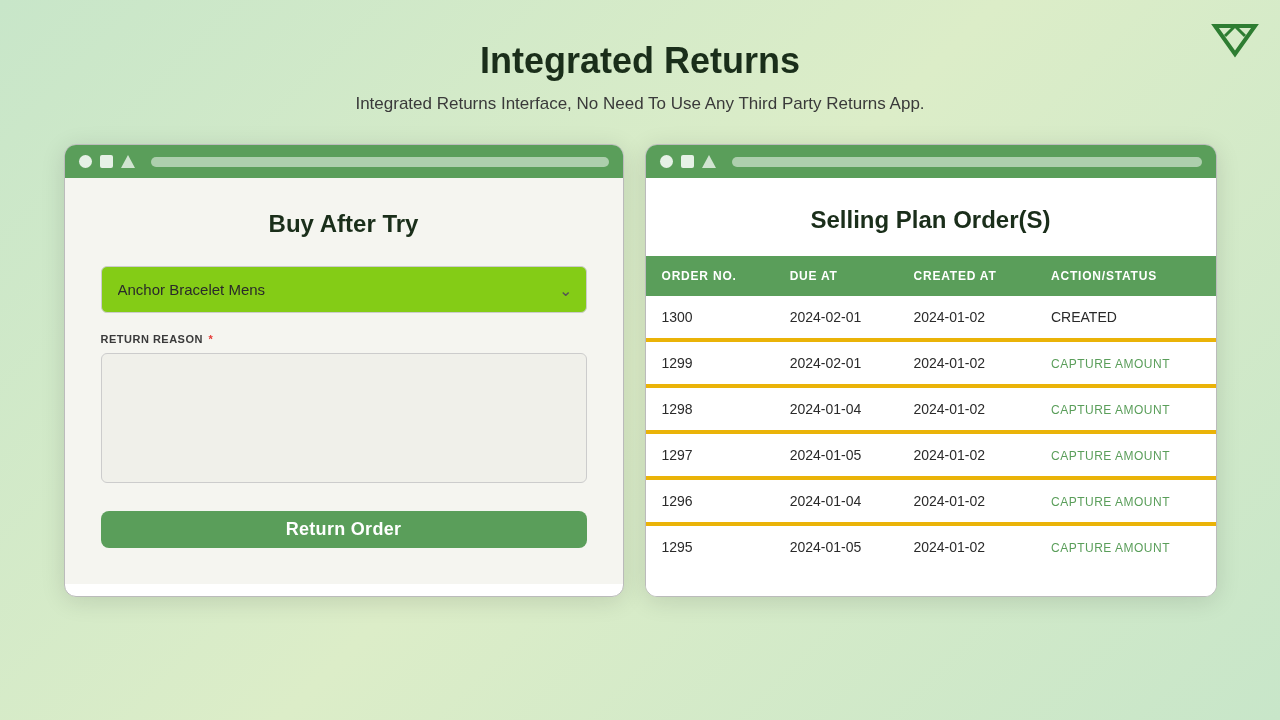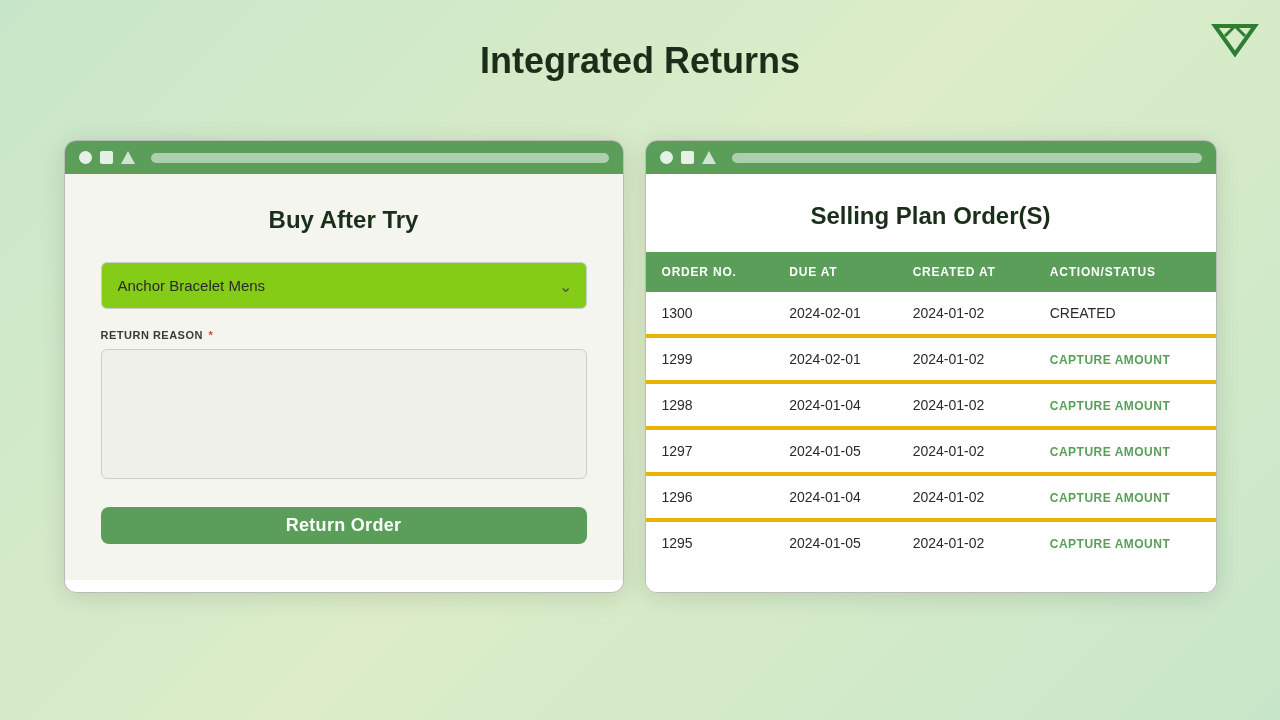--- a/index.html
+++ b/index.html
@@ -25,21 +25,21 @@
     .page-header {
       text-align: center;
       padding-top: 40px;
       padding-bottom: 20px;
     }
 
     .page-title {
       font-size: 36px;
       font-weight: 800;
       color: #1a2e1a;
-      margin-bottom: 28px;
+      margin-bottom: 12px;
     }
 
     .page-subtitle {
       font-size: 17px;
       color: #3a3a3a;
       font-weight: 400;
     }
 
     .panels-container {
       display: flex;
@@ -230,39 +230,40 @@
 
     .status-returned {
       color: #2a2a2a;
       font-size: 13px;
       font-weight: 500;
     }
 
     .capture-link {
       color: #5a9e5a;
       font-size: 12px;
-      font-weight: 700;
+      font-weight: 400;
       letter-spacing: 0.5px;
       text-decoration: none;
       cursor: pointer;
     }
   </style>
 </head>
 <body>
 
 <div class="logo">
   <svg viewBox="0 0 50 50" xmlns="http://www.w3.org/2000/svg">
     <polygon points="5,10 45,10 25,38" fill="none" stroke="#2e7d32" stroke-width="4"></polygon>
     <line x1="5" y1="10" x2="25" y2="10" stroke="#2e7d32" stroke-width="4"></line>
     <polyline points="15,20 25,10 35,20" fill="none" stroke="#2e7d32" stroke-width="3"></polyline>
   </svg>
 </div>
 
 <div class="page-header">
   <h1 class="page-title">Integrated Returns</h1>
+  <p class="page-subtitle">Integrated Returns Interface, No Need To Use Any Third Party Returns App.</p>
 </div>
 
 <div class="panels-container">
 
   <div class="browser-window left-panel">
     <div class="browser-bar">
       <div class="browser-dot"></div>
       <div class="browser-dot square"></div>
       <div class="browser-dot triangle"></div>
       <div class="browser-url-bar"></div>

